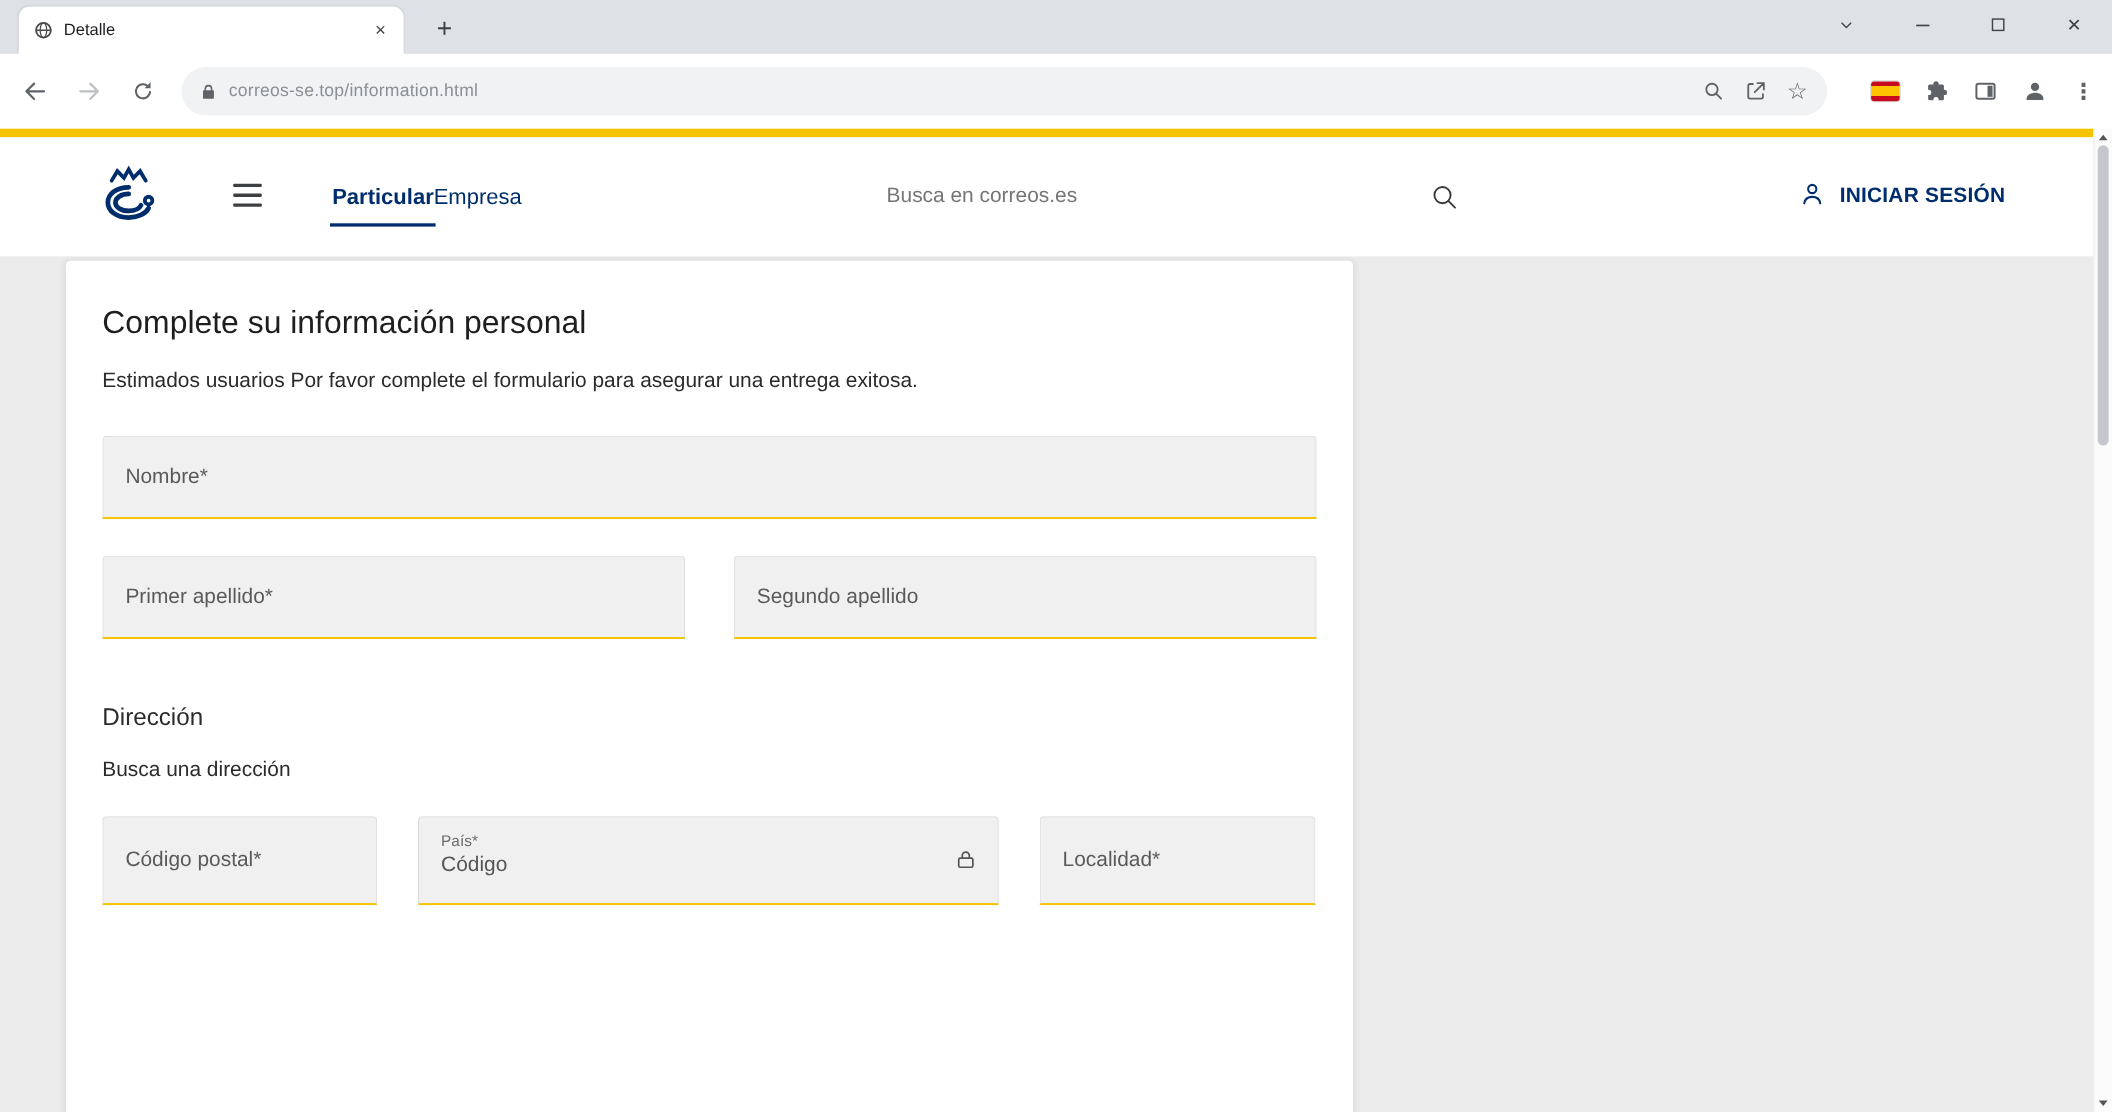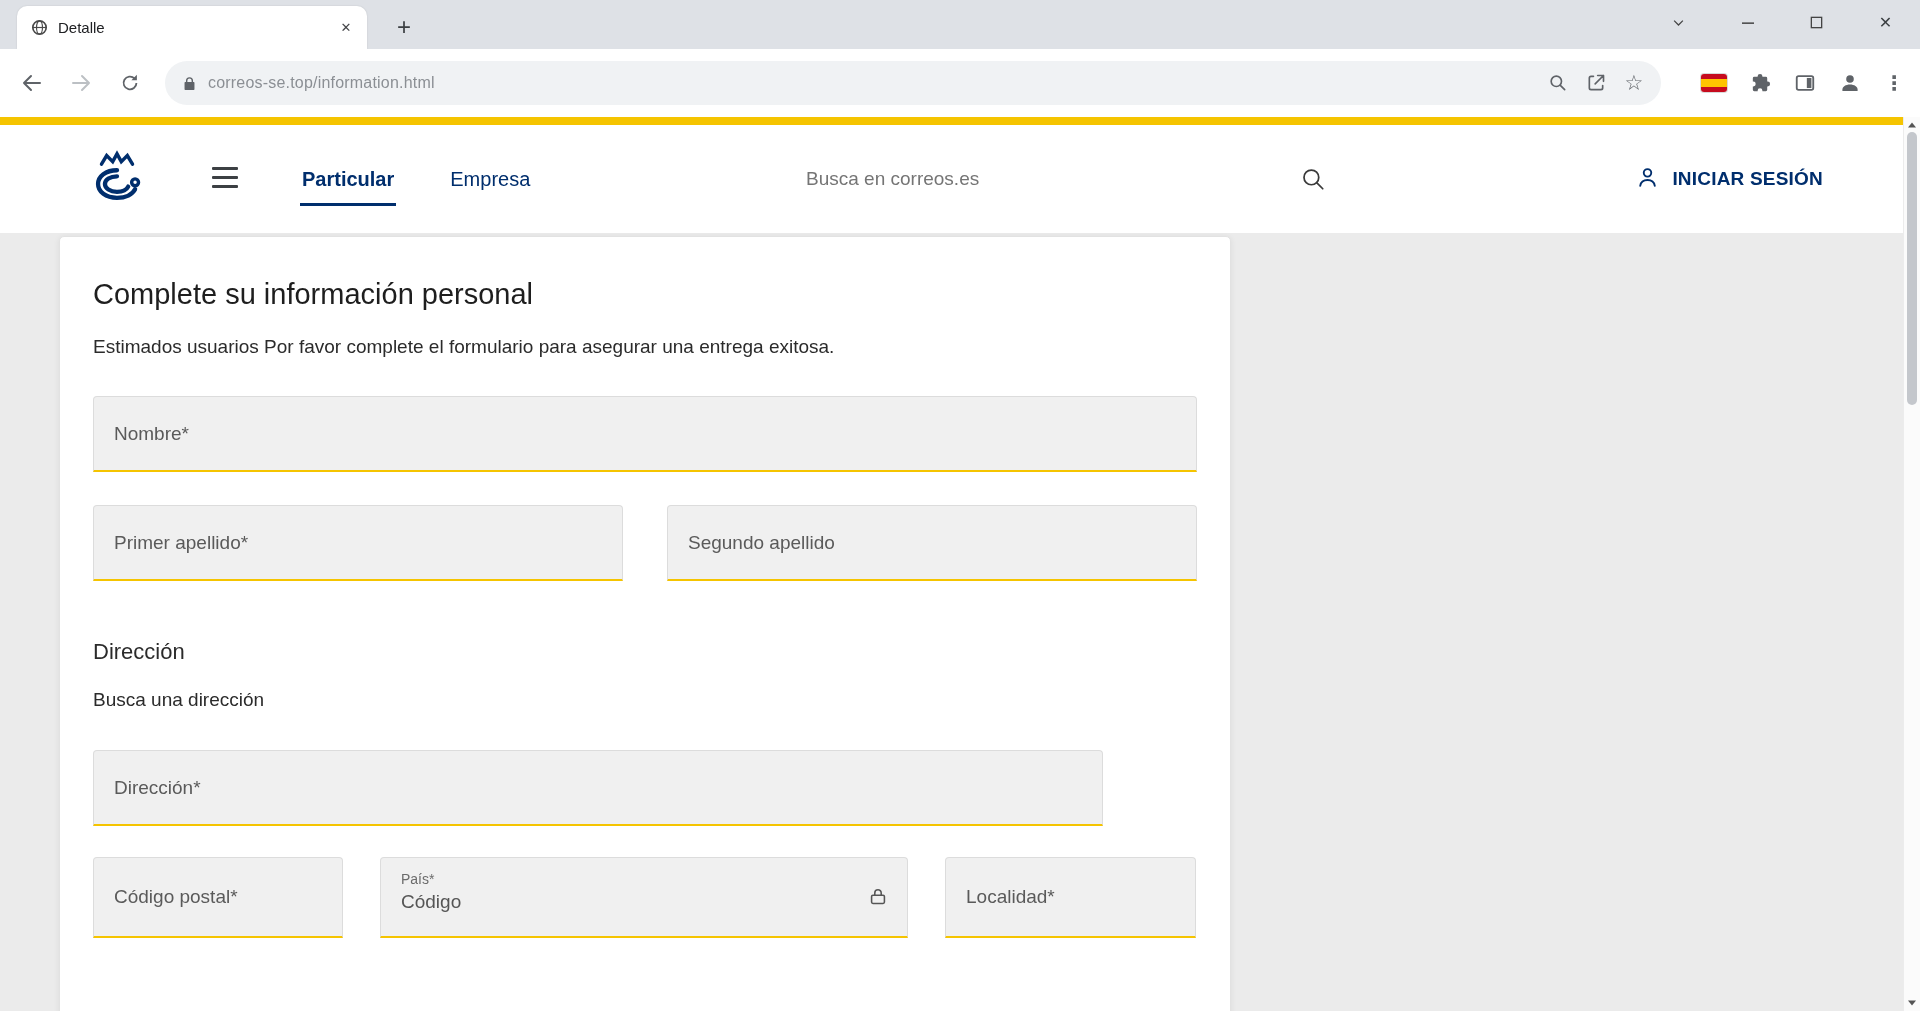--- a/index.html
+++ b/index.html
@@ -33,21 +33,21 @@
 
   
   .yellow-bar{position:absolute;top:117px;left:0;width:1903px;height:8px;background:var(--correos-yellow,#F5C400);}
 
   
   .page{position:absolute;top:125px;left:0;width:1903px;height:886px;background:#ebebeb;}
   .site-header{position:relative;width:100%;height:108px;background:#fff;}
   .logo{position:absolute;left:86px;top:24px;cursor:pointer;}
   .hamburger{position:absolute;left:212px;top:42px;width:26px;display:flex;flex-direction:column;gap:6px;cursor:pointer;}
   .hamburger i{display:block;height:3px;background:#3c4043;border-radius:1px;}
-  .main-nav{position:absolute;left:302px;top:0;height:100%;display:flex;align-items:center;gap:56px;}
+  .main-nav{position:absolute;left:302px;top:0;height:100%;display:flex;align-items:center;}
   .nav-link{font-size:20px;color:var(--correos-blue,#002E6D);cursor:pointer;position:relative;text-decoration:none;}
   .nav-link.active{font-weight:bold;}
   .nav-link.active::after{content:"";position:absolute;left:-2px;right:-2px;bottom:-15px;height:3px;background:var(--correos-blue,#002E6D);}
   .search{position:absolute;left:806px;top:0;height:100%;width:520px;display:flex;align-items:center;gap:10px;}
   .search-input{flex:1;border:none;outline:none;background:transparent;font-size:19px;color:#333;font-family:inherit;}
   .search-input::placeholder{color:#757575;opacity:1;}
   .search-icon{display:flex;cursor:pointer;}
   .login{position:absolute;right:80px;top:0;height:100%;display:flex;align-items:center;gap:12px;cursor:pointer;}
   .login-label{font-size:19px;font-weight:bold;color:var(--correos-blue,#002E6D);letter-spacing:.2px;}
 
@@ -233,21 +233,20 @@
       <input class="tf w-full" type="text" placeholder="Nombre*" style="">
 
       <div class="row row2">
         <input class="tf" type="text" placeholder="Primer apellido*" style="">
         <input class="tf" type="text" placeholder="Segundo apellido" style="">
       </div>
 
       <h2 class="section-heading h-direccion">Dirección</h2>
       <p class="intro p-direccion">Busca una dirección</p>
 
-      <input class="tf w-dir" type="text" placeholder="Dirección*" style="">
 
       <div class="row row3">
         <input class="tf cp" type="text" placeholder="Código postal*" style="">
         <div class="tf pais">
           <span class="pais-label">País*</span>
           <span class="pais-value">Código</span>
           <span class="pais-lock">
             <svg width="22" height="22" viewBox="0 0 24 24">
                 <rect x="5" y="10" width="14" height="9" rx="1.5" fill="none" stroke="#555" stroke-width="1.7"></rect>
                 <path d="M8.5 10V7.5a3.5 3.5 0 0 1 7 0V10" fill="none" stroke="#555" stroke-width="1.7"></path>

